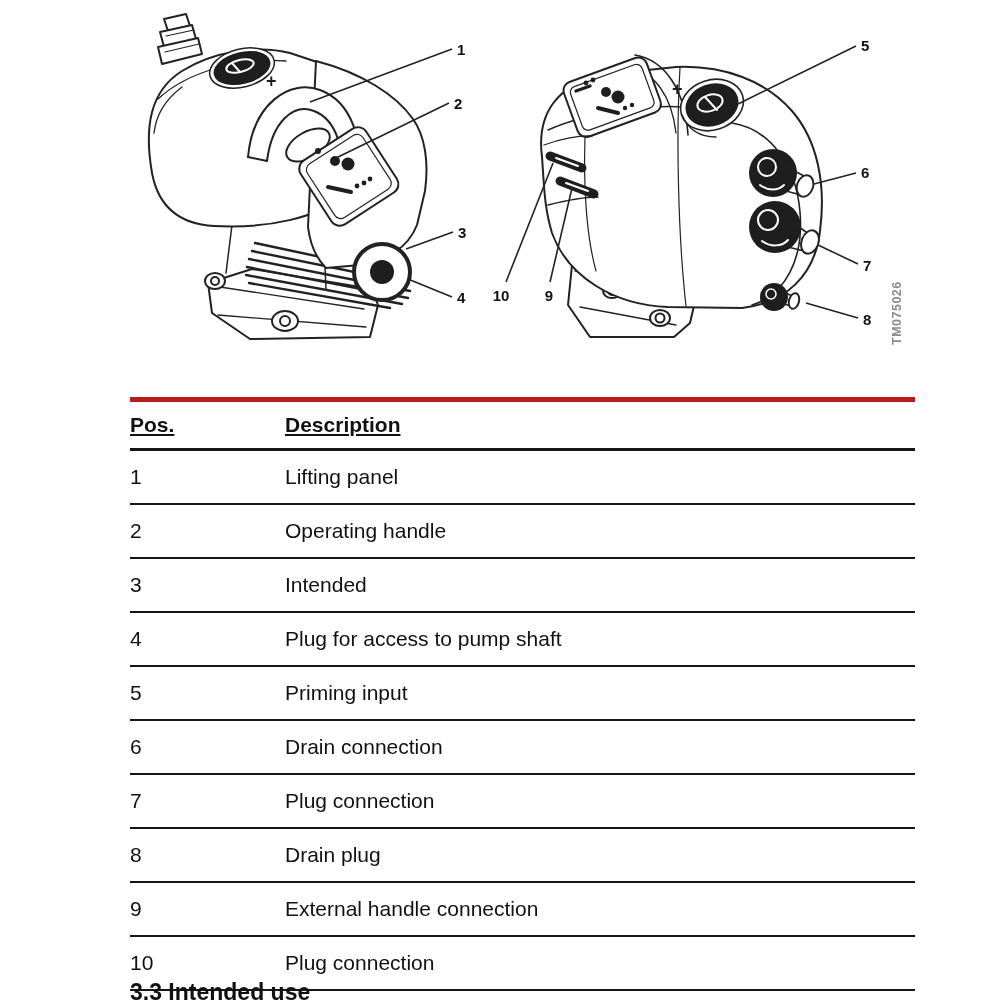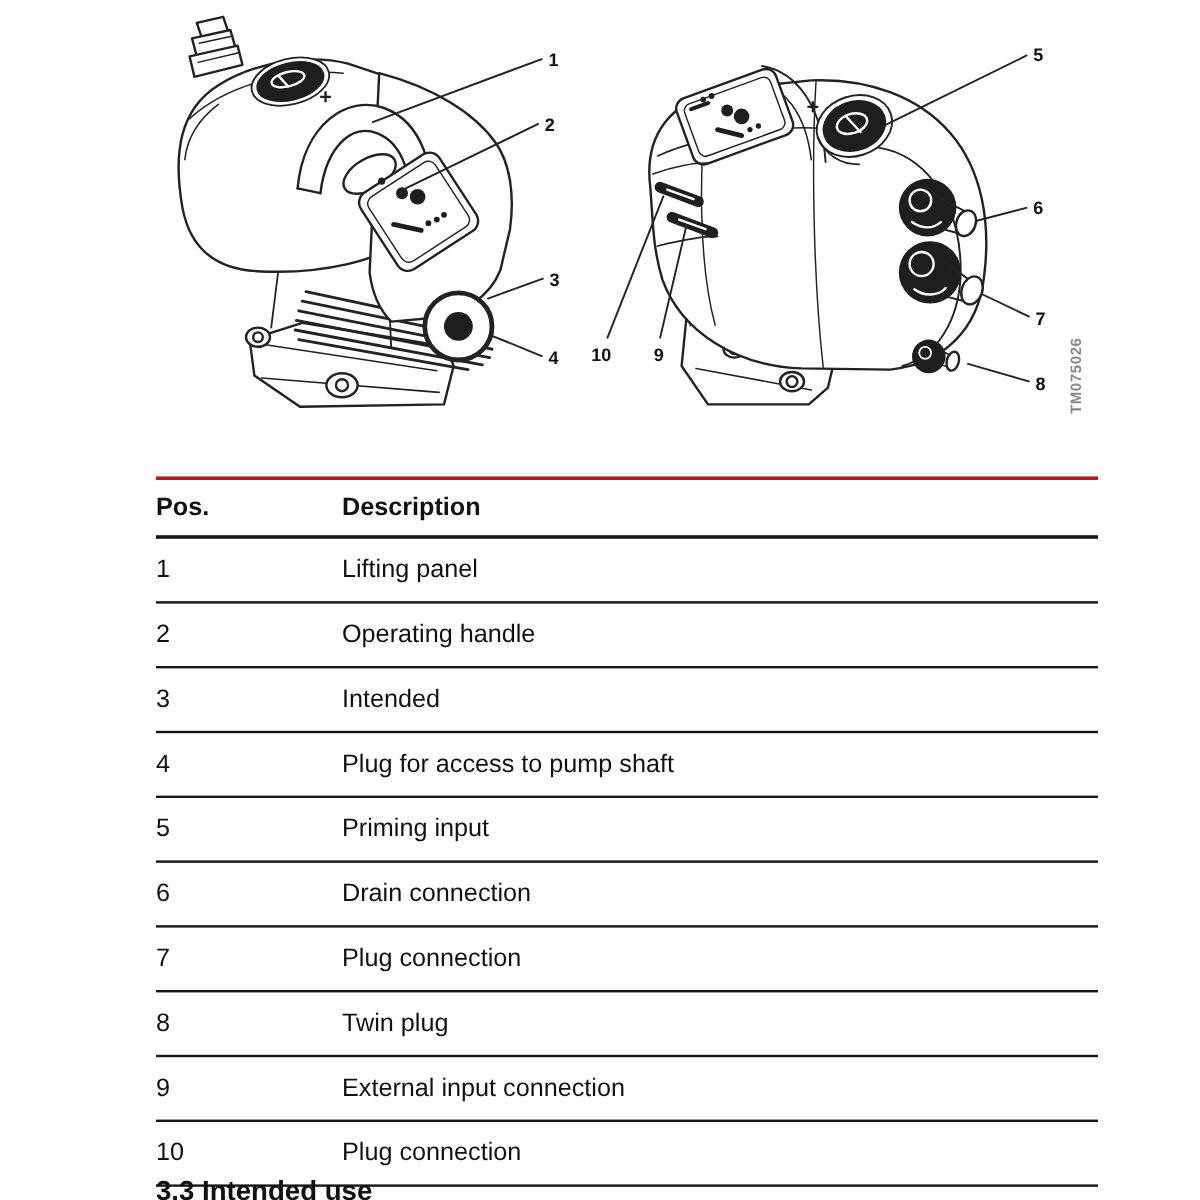--- a/index.html
+++ b/index.html
@@ -8,21 +8,21 @@
     font-family:"Liberation Sans",sans-serif;color:#111;
   }
   .page{position:relative;width:1000px;height:1000px;background:#fff;}
   .figure{position:absolute;left:120px;top:5px;width:800px;height:345px;}
   svg text{font-family:"Liberation Sans",sans-serif;}
   .parts{
     position:absolute;left:130px;top:397px;width:785px;
     border-collapse:collapse;table-layout:fixed;
   }
   .parts th,.parts td{text-align:left;padding:0;font-size:21px;vertical-align:middle;}
-  .parts th{font-weight:bold;height:46px;border-top:3px solid #b91c1c;border-bottom:3px solid #161616;}
+  .parts th{font-weight:bold;height:46px;border-top:5px solid #b91c1c;border-bottom:3px solid #161616;text-decoration:underline;}
   .parts td{height:52px;border-bottom:2px solid #161616;}
   .parts .col-pos{width:155px;}
   .next-heading{
     position:absolute;left:130px;top:979px;margin:0;
     font-size:23px;font-weight:bold;white-space:nowrap;
   }
 </style>
 </head>
 <body>
 
@@ -236,25 +236,25 @@
       <tr>
         <td class="col-pos">6</td>
         <td>Drain connection</td>
       </tr>
       <tr>
         <td class="col-pos">7</td>
         <td>Plug connection</td>
       </tr>
       <tr>
         <td class="col-pos">8</td>
-        <td>Twin plug</td>
+        <td>Drain plug</td>
       </tr>
       <tr>
         <td class="col-pos">9</td>
-        <td>External input connection</td>
+        <td>External handle connection</td>
       </tr>
       <tr>
         <td class="col-pos">10</td>
         <td>Plug connection</td>
       </tr>
     </tbody>
   </table>
 
   <h2 class="next-heading">3.3 Intended use</h2>
 </div>

